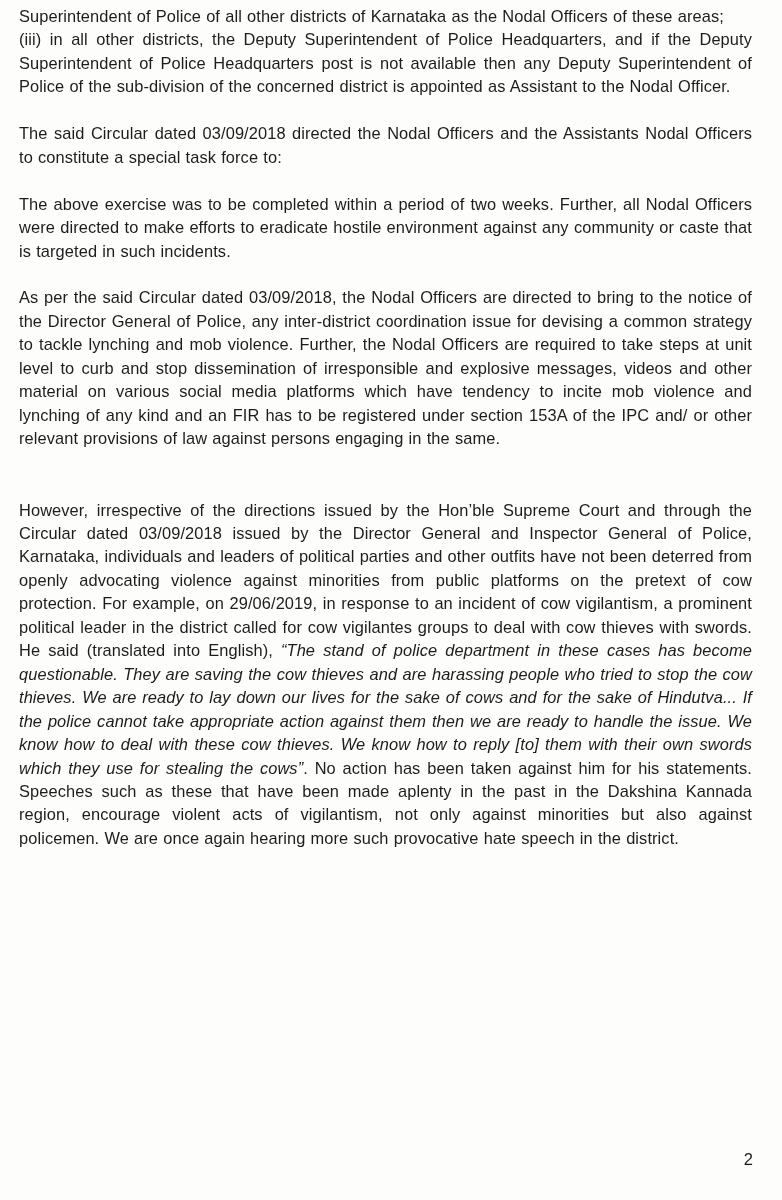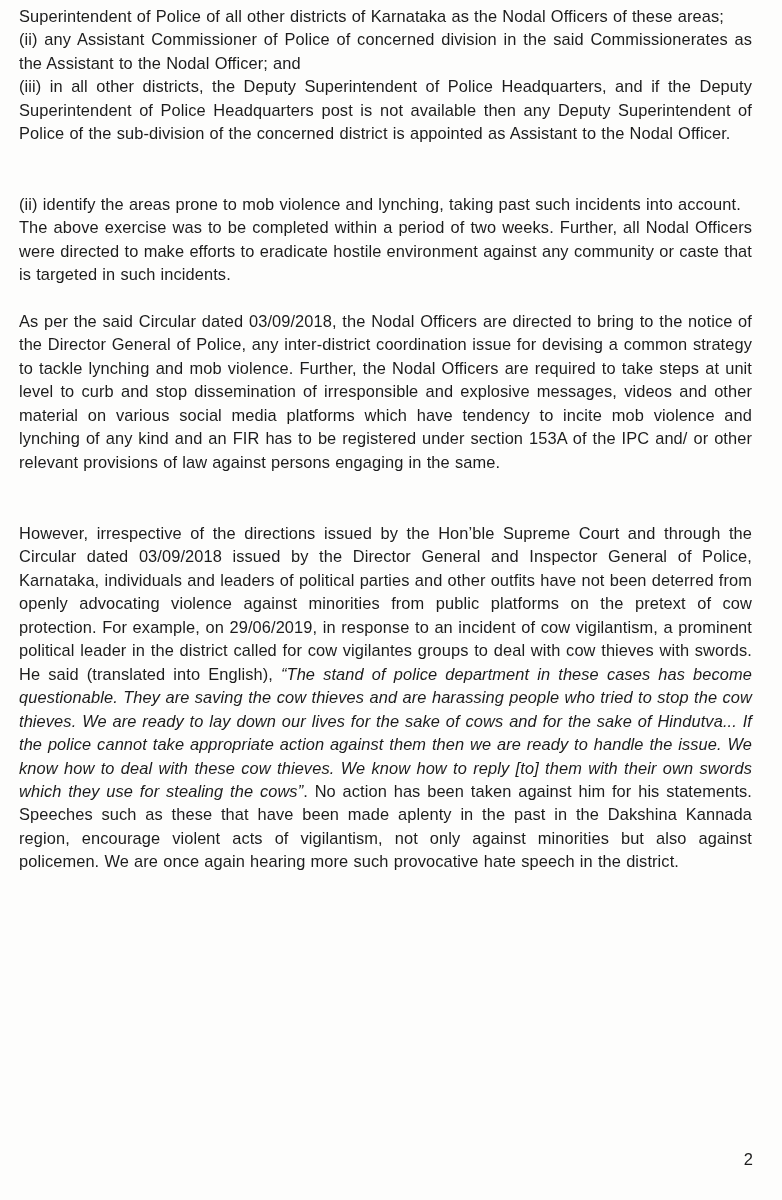--- a/index.html
+++ b/index.html
@@ -40,29 +40,28 @@
     color: #1c1c1c;
   }
 </style>
 </head>
 <body>
 
 <div class="page">
   <div class="doc">
 
     <p>Superintendent of Police of all other districts of Karnataka as the Nodal Officers of these areas;</p>
-    <p>(ii) any Assistant Commissioner of Police of concerned division in the said Commissionerates as the Assistant to the Nodal Officer; and</p>
     <p>(iii) in all other districts, the Deputy Superintendent of Police Headquarters, and if the Deputy Superintendent of Police Headquarters post is not available then any Deputy Superintendent of Police of the sub-division of the concerned district is appointed as Assistant to the Nodal Officer.</p>
 
     <div class="gap-1"></div>
 
+    <p>The said Circular dated 03/09/2018 directed the Nodal Officers and the Assistants Nodal Officers to constitute a special task force to:</p>
 
     <div class="gap-1"></div>
 
-    <p>(ii) identify the areas prone to mob violence and lynching, taking past such incidents into account.</p>
     <p>The above exercise was to be completed within a period of two weeks. Further, all Nodal Officers were directed to make efforts to eradicate hostile environment against any community or caste that is targeted in such incidents.</p>
 
     <div class="gap-1"></div>
 
     <p>As per the said Circular dated 03/09/2018, the Nodal Officers are directed to bring to the notice of the Director General of Police, any inter-district coordination issue for devising a common strategy to tackle lynching and mob violence. Further, the Nodal Officers are required to take steps at unit level to curb and stop dissemination of irresponsible and explosive messages, videos and other material on various social media platforms which have tendency to incite mob violence and lynching of any kind and an FIR has to be registered under section 153A of the IPC and/ or other relevant provisions of law against persons engaging in the same.</p>
 
     <div class="gap-2"></div>
 
     <p><span>However,  irrespective of the directions issued by the Hon’ble Supreme Court and through the Circular dated 03/09/2018 issued by the Director General and Inspector General of Police, Karnataka, individuals and leaders of political parties and other outfits have not been deterred from openly advocating violence against minorities from public platforms on the pretext of cow protection.  For example, on 29/06/2019, in response to an incident of cow vigilantism, a prominent political leader in the district called for cow vigilantes groups to deal with cow thieves with swords. He said (translated into English), </span><em>“The stand of police department in these cases has become questionable. They are saving the cow thieves and are harassing people who tried to stop the cow thieves. We are ready to lay down our lives for the sake of cows and for the sake of Hindutva... If the police cannot take appropriate action against them then we are ready to handle the issue. We know how to deal with these cow thieves. We know how to reply [to] them with their own swords which they use for stealing the cows”</em><span>. No action has been taken against him for his statements. Speeches such as these that have been made aplenty in the past in the Dakshina Kannada region, encourage violent acts of vigilantism, not only against minorities but also against policemen. We are once again hearing more such provocative hate speech in the district.</span></p>
 

